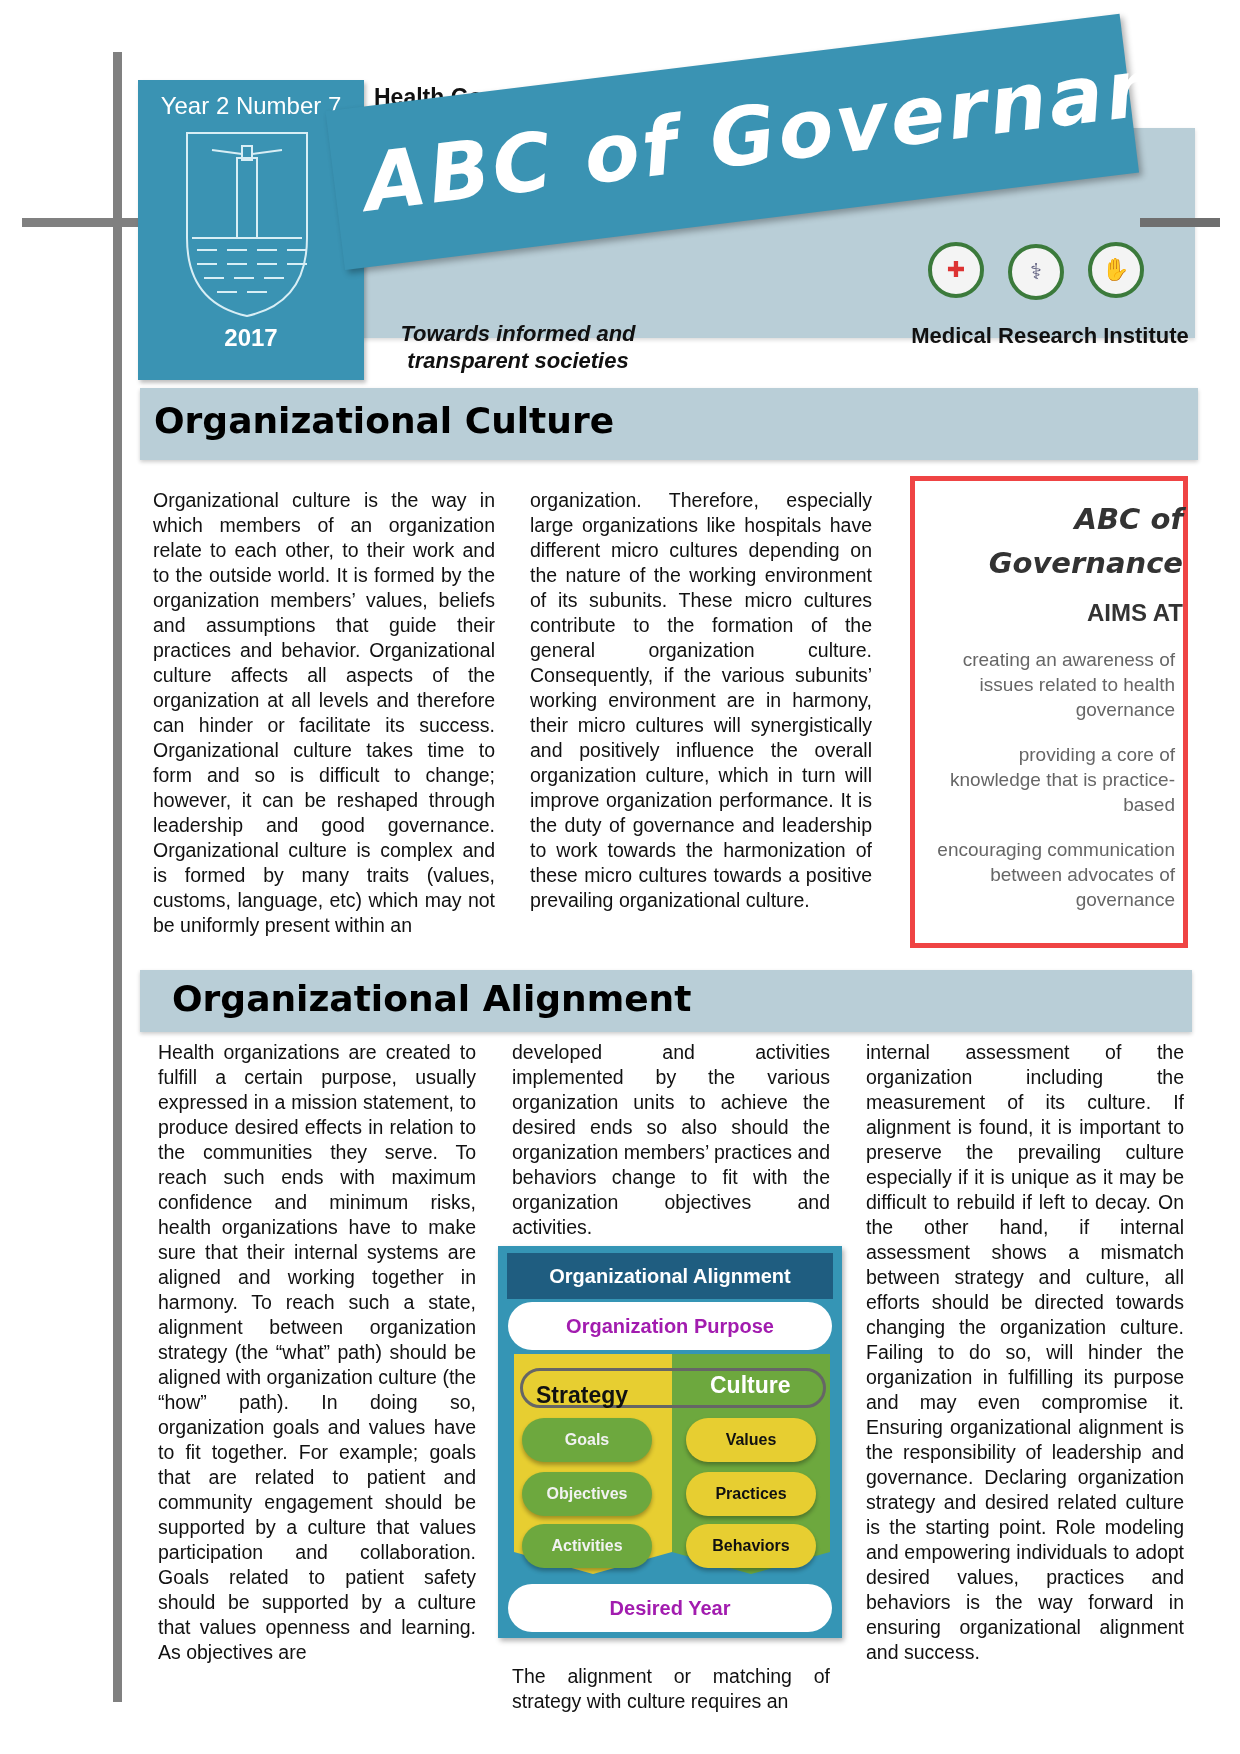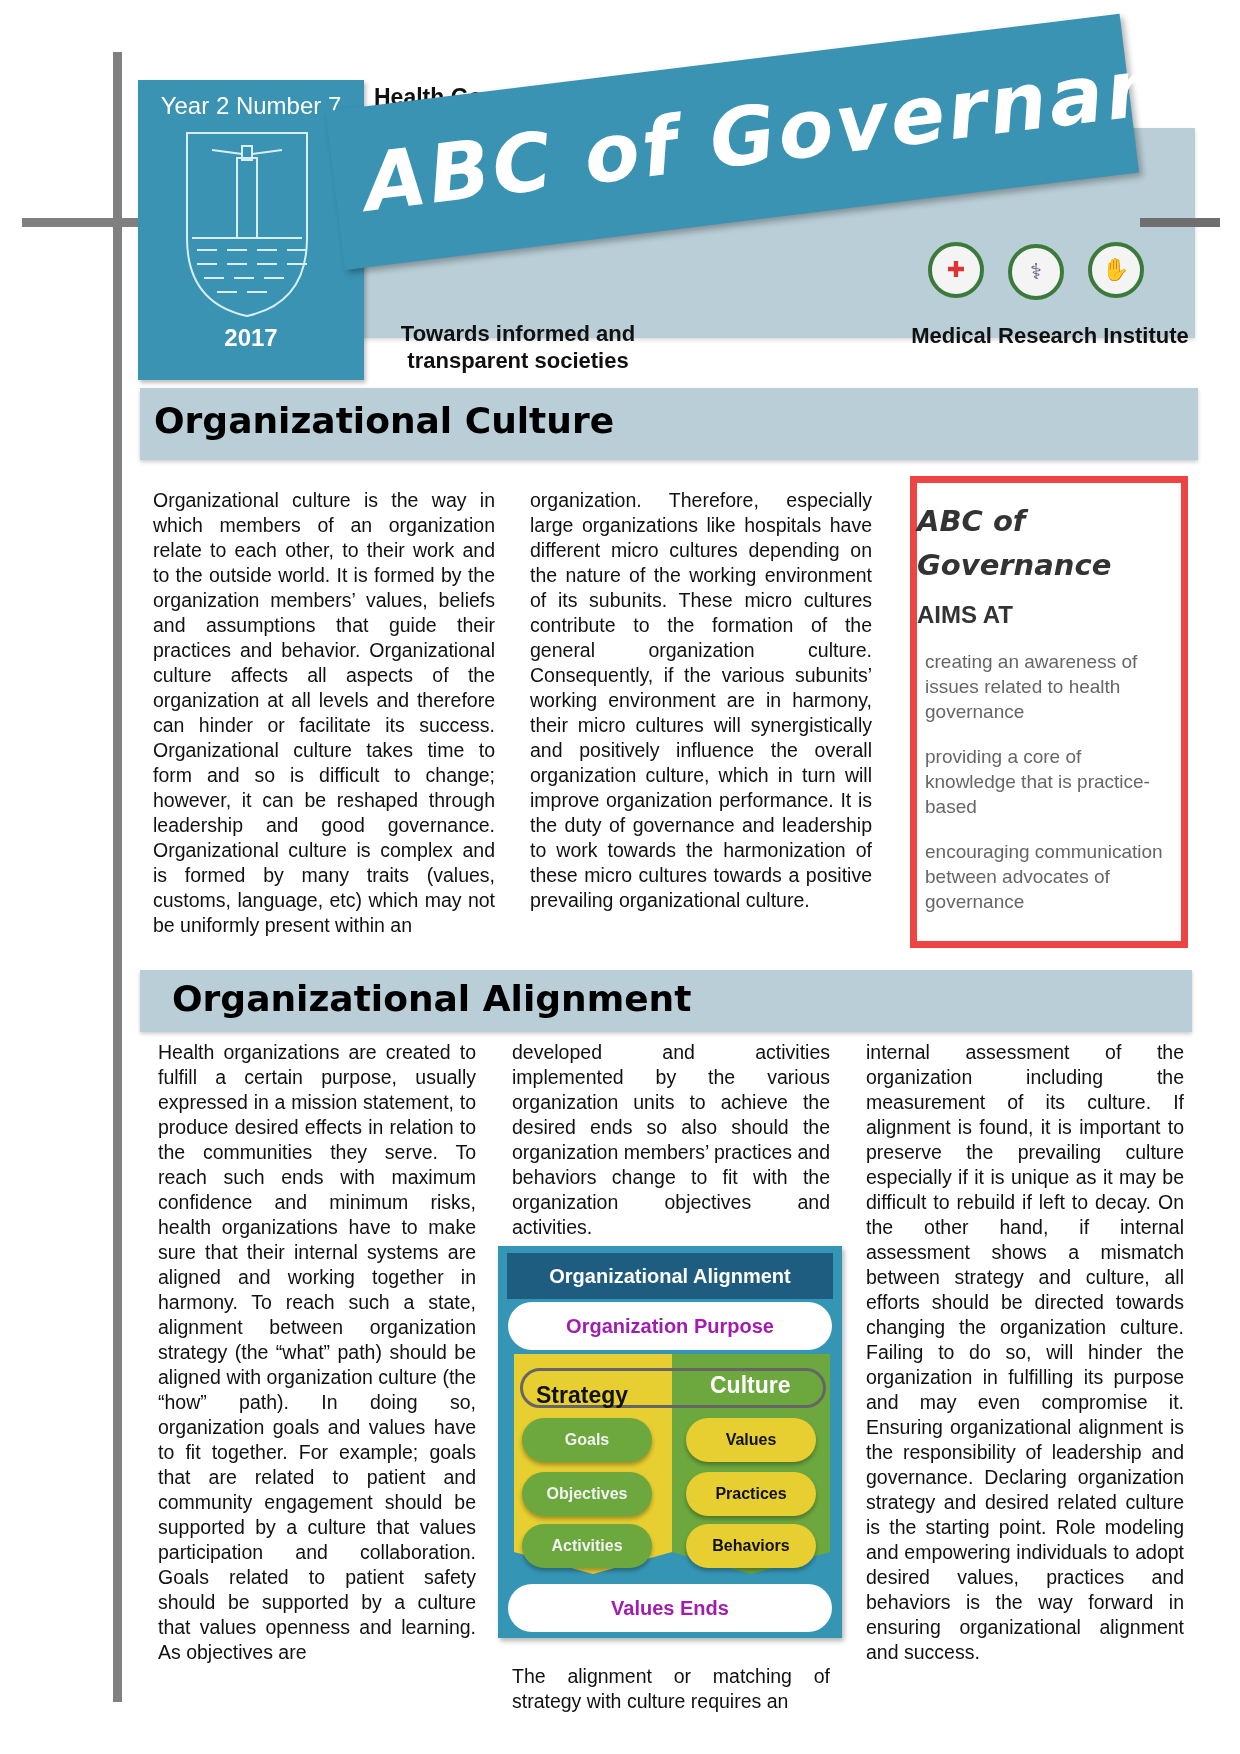--- a/index.html
+++ b/index.html
@@ -13,32 +13,32 @@
   .year { left:0; top:244px; width:226px; text-align:center; color:#fff; font-size:24px; font-weight:bold; }
   .crest { left:44px; top:48px; width:130px; height:190px; }
   .grey-band { left:350px; top:128px; width:845px; height:210px; background:#b9ced7; box-shadow:0 2px 4px rgba(0,0,0,0.15); }
   .unit-label { left:374px; top:84px; font-size:23px; font-weight:bold; }
   .title-banner { left:345px; top:110px; width:800px; height:160px; background:#3a93b3; transform:rotate(-7deg); transform-origin:left bottom; box-shadow:3px 4px 6px rgba(0,0,0,0.3); }
   .title-text { left:30px; top:30px; font-family:"DejaVu Sans", sans-serif; font-size:80px; font-weight:bold; color:#fff; font-style:italic; letter-spacing:3px; white-space:nowrap; }
   .logo { width:56px; height:56px; border-radius:50%; background:#f4f4f4; border:4px solid #3b7a3b; box-sizing:border-box; display:flex; align-items:center; justify-content:center; font-size:22px; }
   .logo1 { left:928px; top:242px; color:#d33; }
   .logo2 { left:1008px; top:244px; color:#557; }
   .logo3 { left:1088px; top:242px; color:#333; }
-  .tagline { left:378px; top:320px; width:280px; text-align:center; font-size:22px; font-weight:bold; line-height:27px; }
+  .tagline { left:378px; top:320px; width:280px; text-align:center; font-size:22px; font-weight:bold; font-style:italic; line-height:27px; }
   .inst { left:880px; top:322px; width:340px; text-align:center; font-size:22px; font-weight:bold; line-height:27px; }
   .section-band { background:#b9ced7; box-shadow:0 2px 4px rgba(0,0,0,0.2); }
   .sec1 { left:140px; top:388px; width:1058px; height:72px; }
   .sec2 { left:140px; top:970px; width:1052px; height:62px; }
   .section-title { font-family:"DejaVu Sans", sans-serif; font-weight:bold; font-size:36px; color:#000; white-space:nowrap; }
   .sec1 .section-title { position:absolute; left:14px; top:12px; }
   .sec2 .section-title { position:absolute; left:32px; top:8px; }
   .col { font-size:19.5px; line-height:25px; text-align:justify; text-align-last:left; }
   .c1 { left:153px; top:488px; width:342px; }
   .c2 { left:530px; top:488px; width:342px; }
-  .aims { left:910px; top:476px; width:278px; height:472px; border:7px solid #ef4444; background:#fff; box-sizing:border-box; text-align:left; color:#333; }
+  .aims { left:910px; top:476px; width:278px; height:472px; border:5px solid #ef4444; background:#fff; box-sizing:border-box; text-align:right; color:#333; }
   .aims-title { font-family:"DejaVu Sans", sans-serif; font-weight:bold; font-style:italic; font-size:29px; line-height:44px; margin-top:16px; color:#333; }
   .aims-sub { font-size:24px; font-weight:bold; margin-top:14px; color:#333; }
   .aims-item { font-size:19px; line-height:25px; color:#666; margin-top:20px; padding:0 8px; }
   .c3 { left:158px; top:1040px; width:318px; }
   .c4 { left:512px; top:1040px; width:318px; }
   .c5 { left:866px; top:1040px; width:318px; }
   .c4b { left:512px; top:1664px; width:318px; }
   .diagram { left:498px; top:1246px; width:344px; height:392px; background:#3595b5; box-shadow:2px 3px 5px rgba(0,0,0,0.3); }
   .dg-head { position:absolute; left:9px; top:7px; width:326px; height:46px; background:#1f5d80; color:#fff; font-weight:bold; font-size:20px; display:flex; align-items:center; justify-content:center; }
   .dg-pill-white { position:absolute; left:10px; width:324px; height:48px; background:#fff; border-radius:24px; display:flex; align-items:center; justify-content:center; font-weight:bold; font-size:20px; color:#a21caf; }
@@ -126,17 +126,17 @@
   <div class="dg-right"></div>
   <div class="dg-ring"></div>
   <div class="dg-strat">Strategy</div>
   <div class="dg-cult">Culture</div>
   <div class="dg-pill dg-g" style="top:172px">Goals</div>
   <div class="dg-pill dg-g" style="top:226px">Objectives</div>
   <div class="dg-pill dg-g" style="top:278px">Activities</div>
   <div class="dg-pill dg-y" style="top:172px">Values</div>
   <div class="dg-pill dg-y" style="top:226px">Practices</div>
   <div class="dg-pill dg-y" style="top:278px">Behaviors</div>
-  <div class="dg-pill-white dg-ends">Values Ends</div>
+  <div class="dg-pill-white dg-ends">Desired Year</div>
 </div>
 
 <div class="abs col c4b">The alignment or matching of strategy with culture requires an</div>
 <div class="abs col c5">internal assessment of the organization including the measurement of its culture. If alignment is found, it is important to preserve the prevailing culture especially if it is unique as it may be difficult to rebuild if left to decay. On the other hand, if internal assessment shows a mismatch between strategy and culture, all efforts should be directed towards changing the organization culture. Failing to do so, will hinder the organization in fulfilling its purpose and may even compromise it. Ensuring organizational alignment is the responsibility of leadership and governance. Declaring organization strategy and desired related culture is the starting point. Role modeling and empowering individuals to adopt desired values, practices and behaviors is the way forward in ensuring organizational alignment and success.</div>
 
 </body></html>

